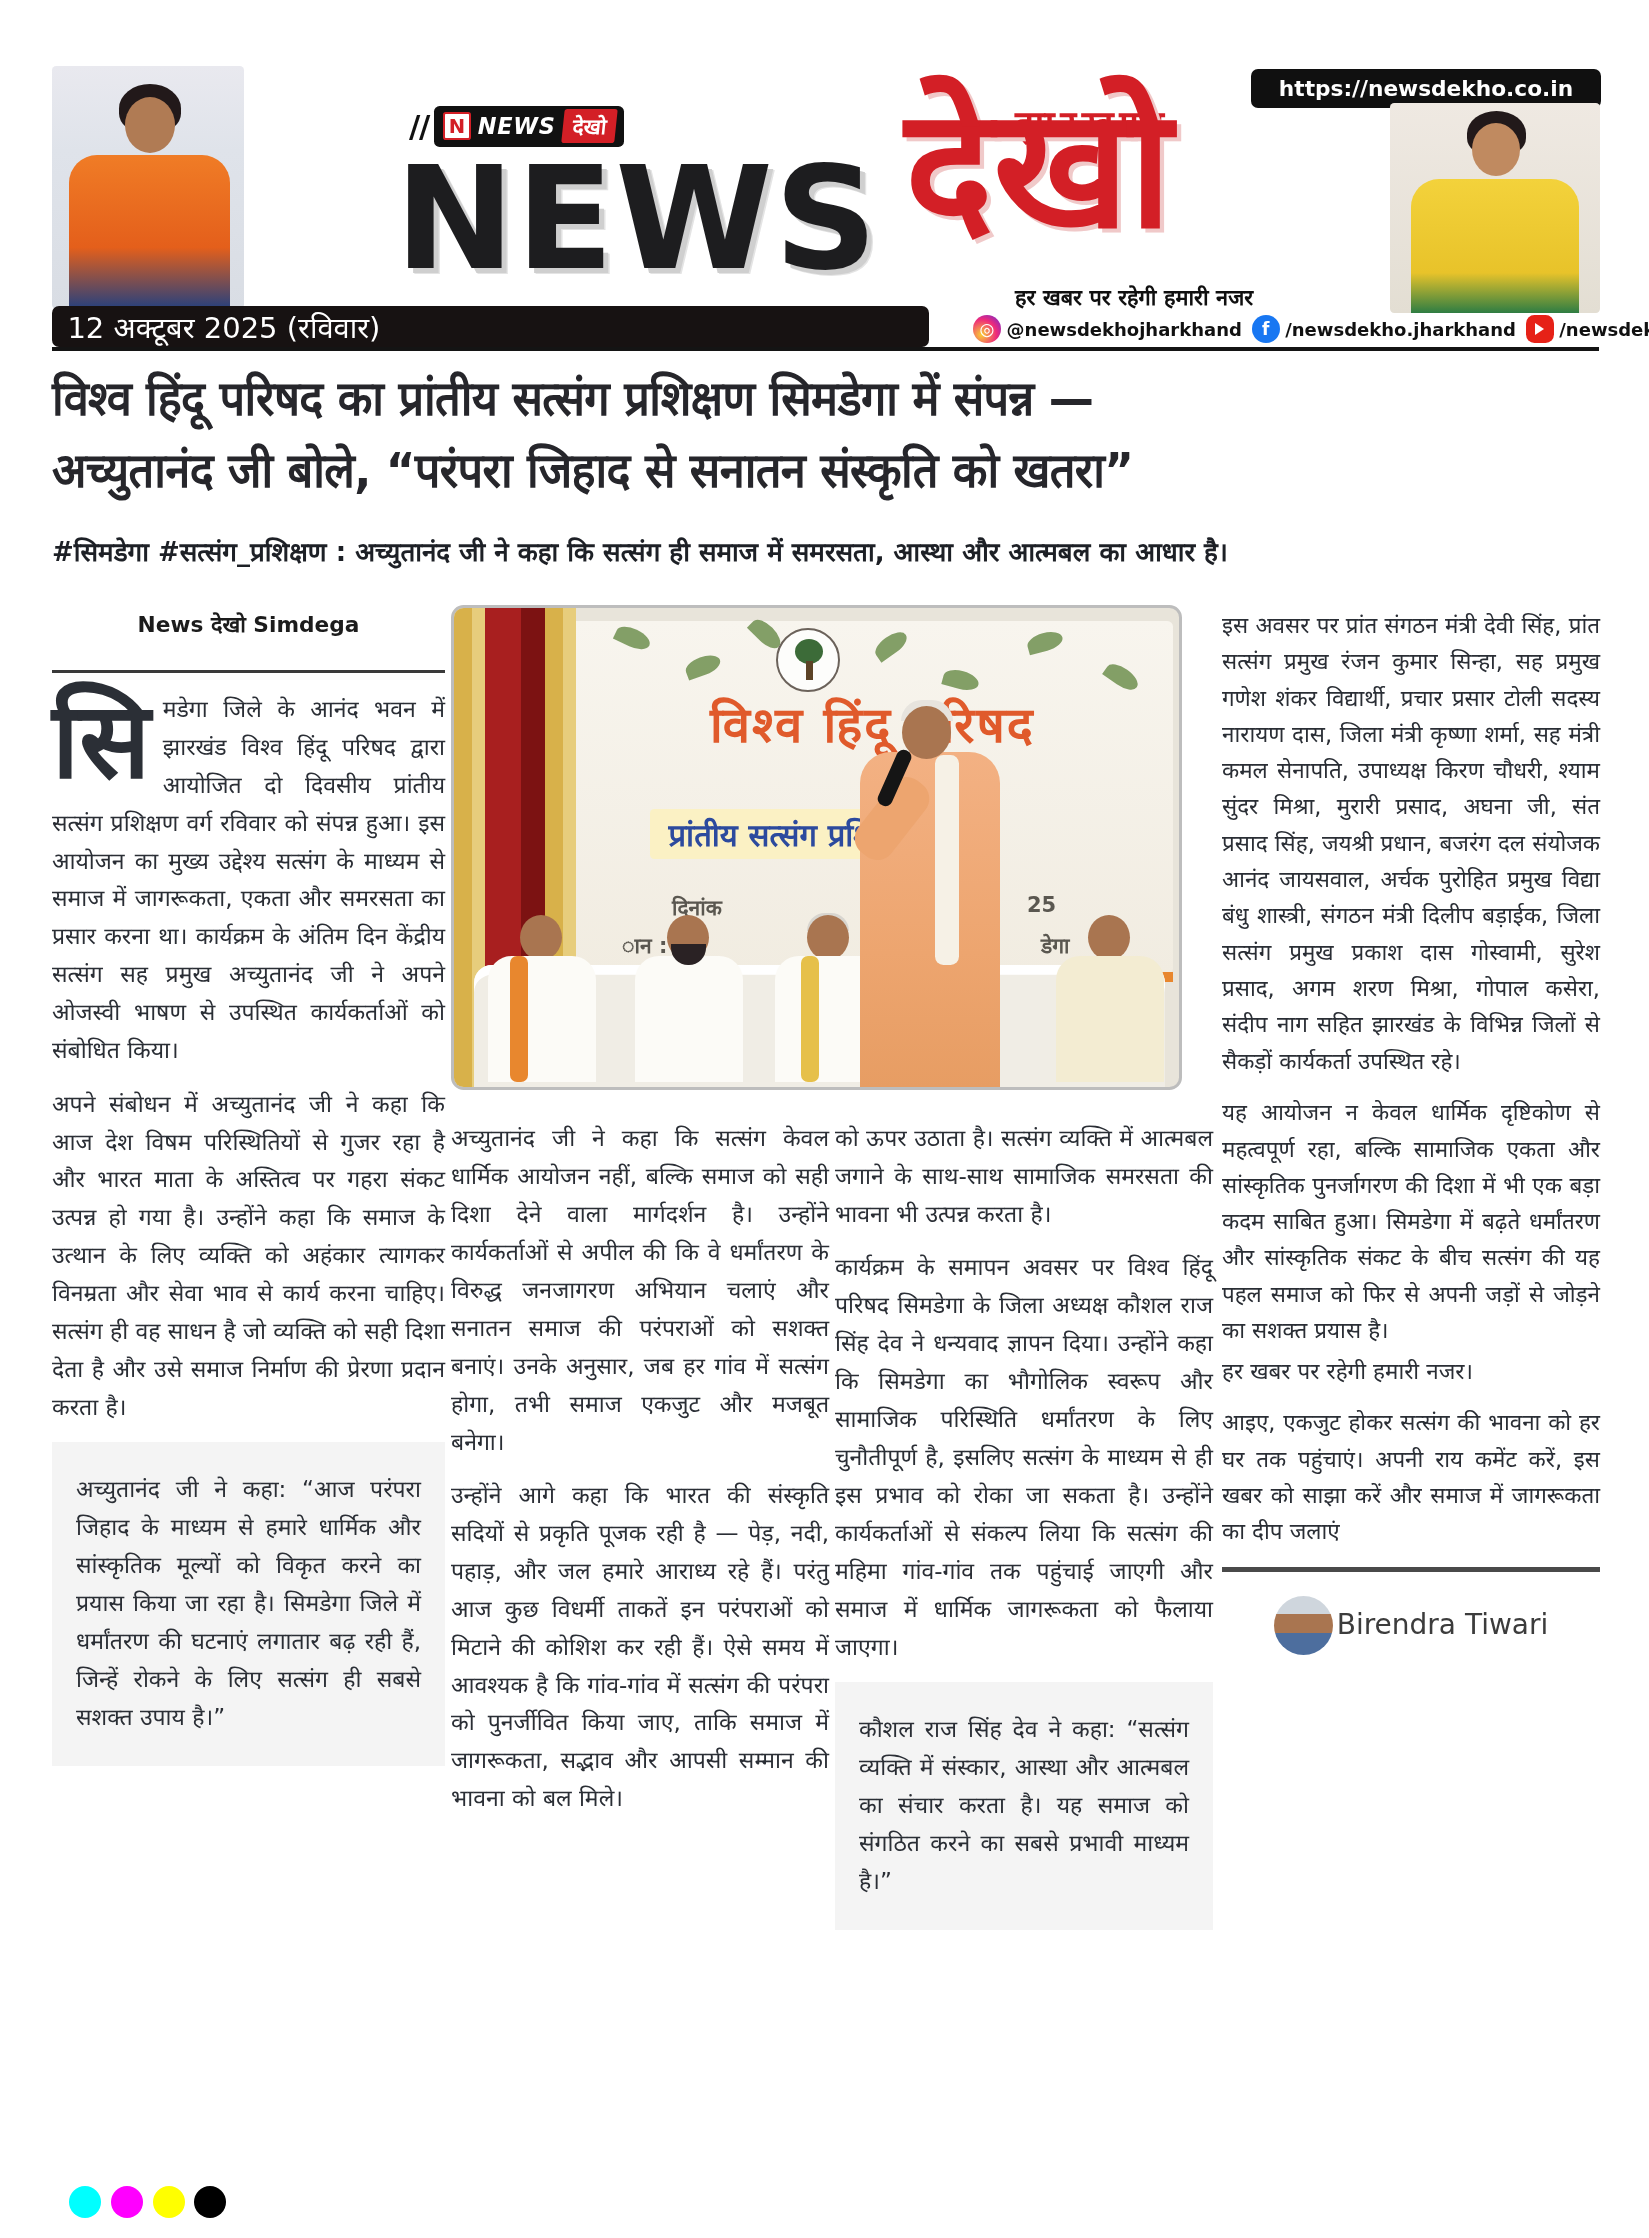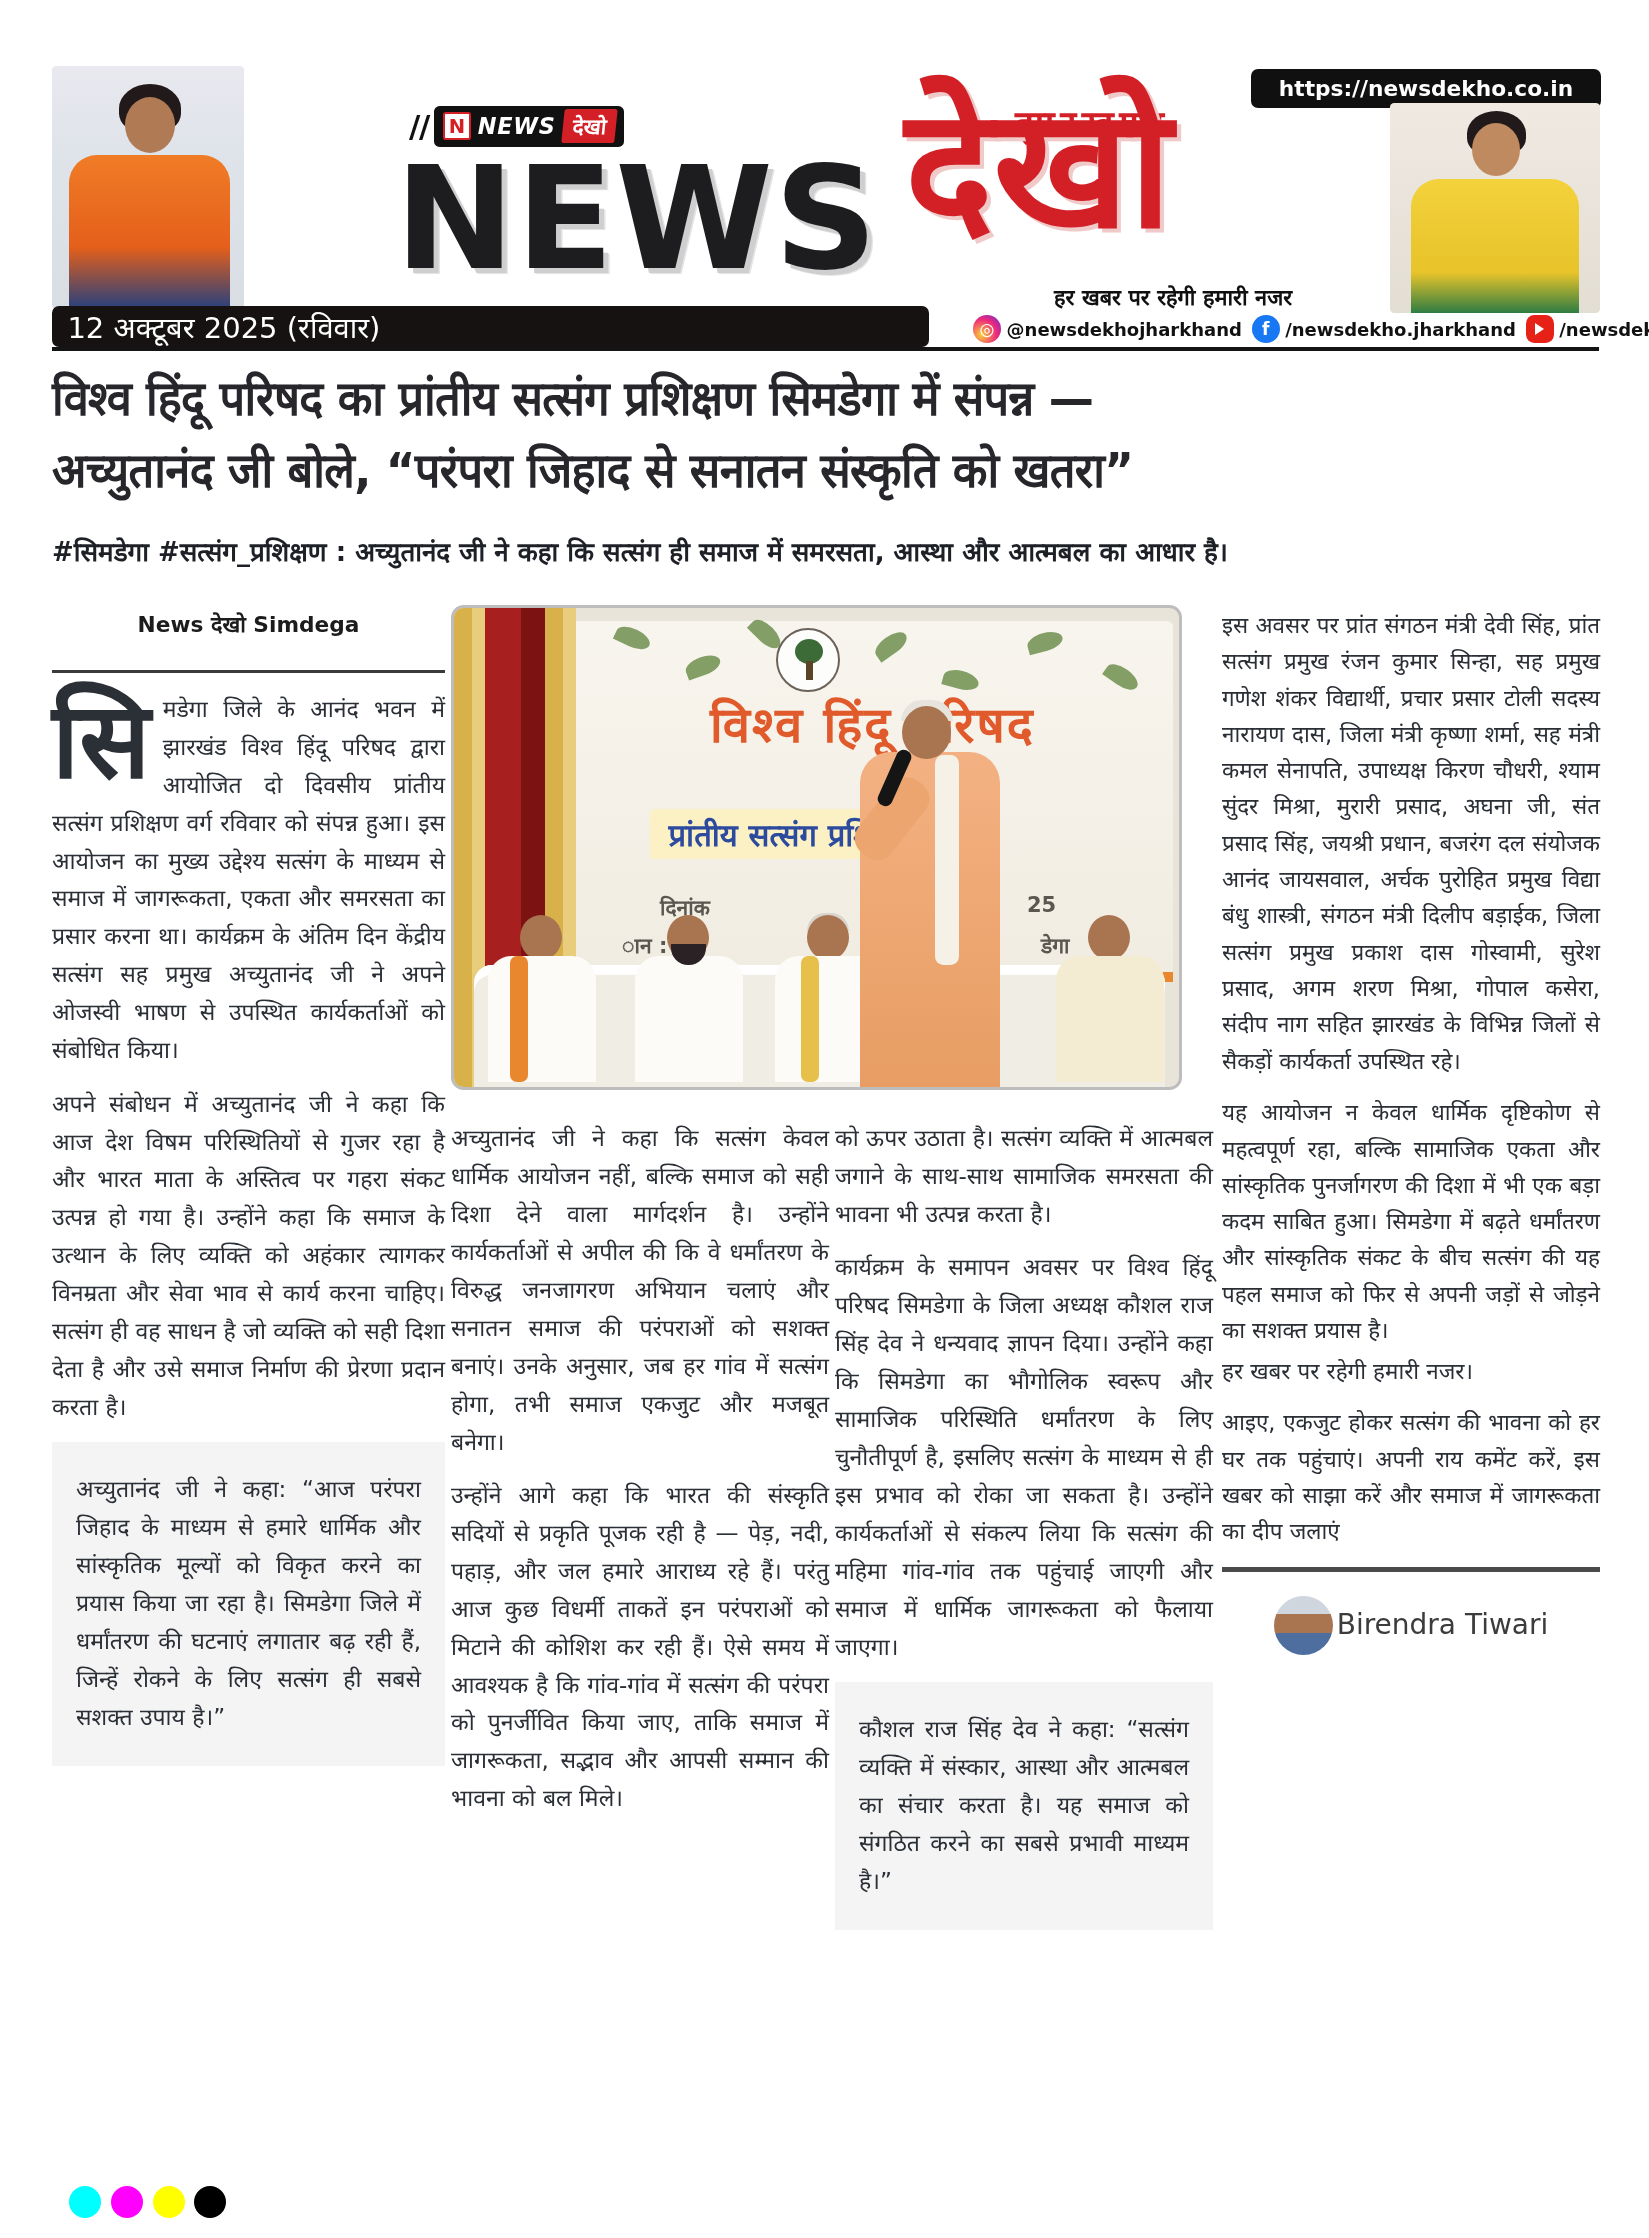--- a/index.html
+++ b/index.html
@@ -37,21 +37,21 @@
   .badge-dekho { background:#d31f26; color:#fff; font-size:21px; font-weight:bold;
     padding:2.8px 9.8px; border-radius:2.8px; transform:skewX(-6deg); }
 
   .big-news { left:395px; top:147px; font-size:143px; font-weight:bold; color:#1d1d1f;
     letter-spacing:1.4px; line-height:1;
     text-shadow:4.9px 4.9px 0 #cfcfcf, 6.3px 6.3px 0 #e4e4e4; }
   .big-dekho { left:905px; top:82px; font-size:166px; font-weight:bold; color:#d31f26;
     line-height:1.05; text-shadow:4.2px 4.2px 0 #f0c9c9; }
   .state-label { left:1015px; top:96px; font-size:39px; font-weight:bold; color:#d31f26;
     letter-spacing:5.6px; }
-  .tagline { left:1015px; top:282px; font-size:21.7px; font-weight:bold; color:#101010;margin-left:39px; }
+  .tagline { left:1015px; top:282px; font-size:21.7px; font-weight:bold; color:#101010; }
 
   .date-bar { left:52px; top:306px; width:877px; height:41px; background:#171212;
     border-radius:7px; color:#fff; font-size:29px; display:flex; align-items:center;
     padding-left:15.4px; }
   .social-bar { left:973px; top:312px; height:34px; display:flex; align-items:center; gap:9.8px; }
   .social-item { display:flex; align-items:center; gap:5.6px; }
   .social-handle { font-size:18px; font-weight:bold; color:#111; }
   .sicon { width:28px; height:28px; border-radius:50%; display:flex; align-items:center;
     justify-content:center; color:#fff; font-size:17px; font-weight:bold; flex:none; }
   .ig { background:radial-gradient(circle at 30% 70%,#f9ce34,#ee2a7b 55%,#6228d7); }
@@ -228,21 +228,21 @@
 
   <div class="vhp-logo">
     <div class="tree"></div>
     <div class="trunk"></div>
   </div>
 
   <div class="banner-title">विश्व हिंदू परिषद</div>
   <div class="banner-sub">
     <span>प्रांतीय सत्संग प्रशिक्षण वर्ग</span>
   </div>
-  <div class="banner-line" style="left:206px;top:285px;">दिनांक</div>
+  <div class="banner-line" style="left:218px;top:285px;">दिनांक</div>
   <div class="banner-line" style="left:573px;top:285px;">25</div>
   <div class="banner-line" style="left:168px;top:323px;">ान : 3</div>
   <div class="banner-line" style="left:587px;top:323px;">डेगा</div>
 
   <div class="stage-strip"></div>
   <div class="sofa"></div>
 
   <div class="person" style="left:28px;">
     <div class="head"></div>
     <div class="body"></div>

